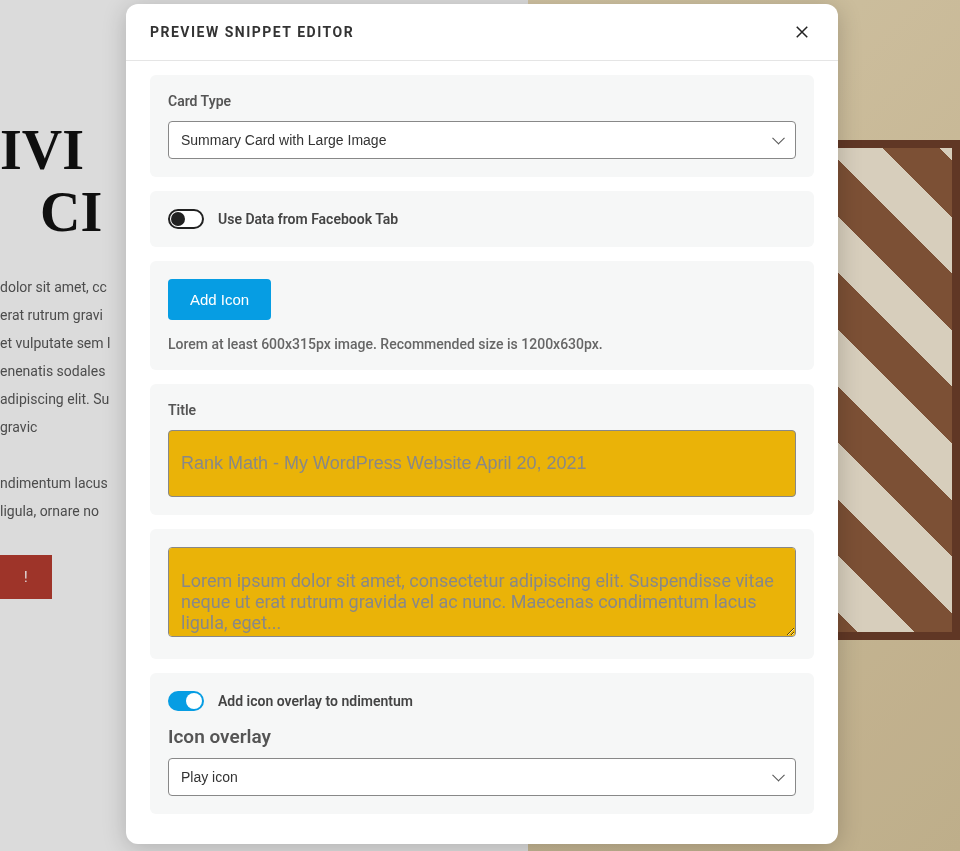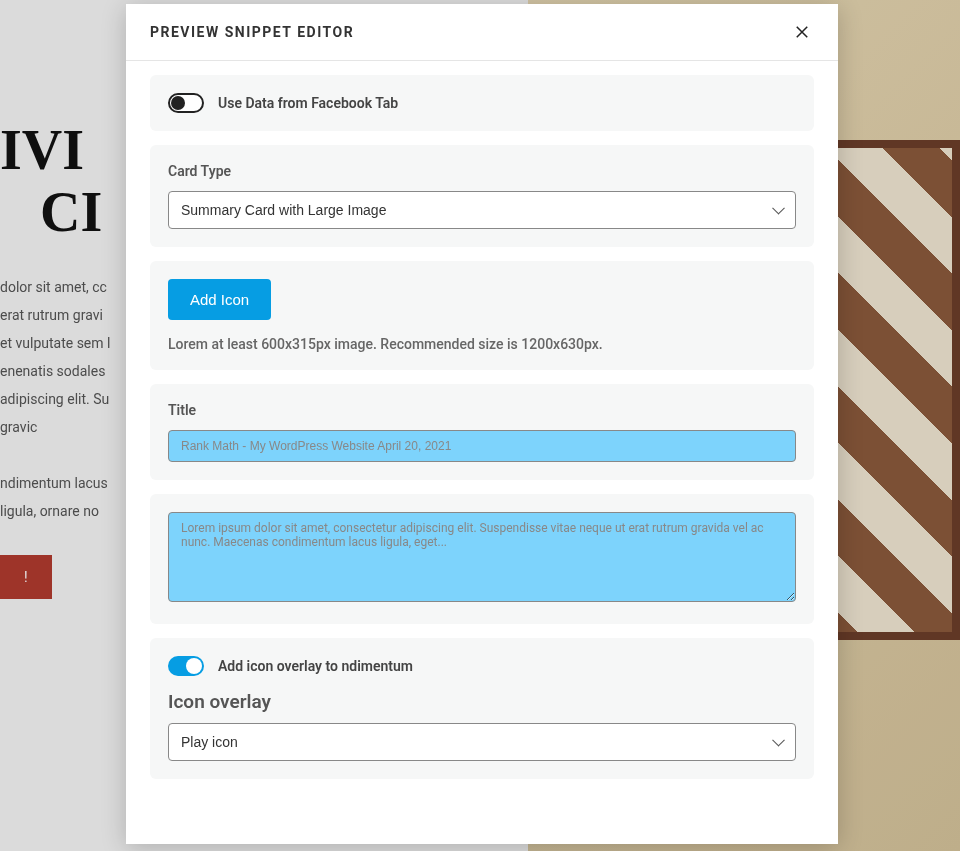--- a/index.html
+++ b/index.html
@@ -35,21 +35,21 @@
       inset: 0;
       background: rgba(0,0,0,0.1);
     }
     .modal {
       position: absolute;
       left: 126px;
       top: 4px;
       width: 712px;
       height: 840px;
       background: #fff;
-      border-radius: 0;
+      border-radius: 12px;
       box-shadow: 0 4px 24px rgba(0,0,0,0.2);
       display: flex;
       flex-direction: column;
     }
     .modal-header {
       display: flex;
       justify-content: space-between;
       align-items: center;
       padding: 16px 24px;
       border-bottom: 1px solid #e5e5e5;
@@ -139,25 +139,25 @@
       border: none;
       padding: 12px 22px;
       font-size: 15px;
       border-radius: 4px;
       cursor: pointer;
       margin-bottom: 16px;
     }
     .help-text { font-size: 14px; color: #666; font-weight: 500; }
     .text-input {
       width: 100%;
-      padding: 8px 12px;
+      padding: 22px 12px;
       border: 1px solid #888;
       border-radius: 4px;
-      font-size: 12px;
-      background: #7dd3fc;
+      font-size: 18px;
+      background: #eab308;
     }
     .text-input::placeholder { color: #888; }
     textarea.text-input { height: 90px; resize: both; font-family: inherit; }
     .card-inner-label { font-size: 19px; font-weight: 600; color: #555; margin: 14px 0 10px; display: block; }
   </style>
 </head>
 <body>
 
 <div class="bg-layer">
   <div class="bg-left">
@@ -186,36 +186,36 @@
     <div class="modal-title">Preview Snippet Editor</div>
     <div class="close-btn">
       <svg viewBox="0 0 24 24">
           <path d="M5 5 L19 19 M19 5 L5 19" stroke="#222" stroke-width="2" fill="none"></path>
         </svg>
     </div>
   </div>
   <div class="modal-body">
 
     <div class="card">
-      <div class="toggle-row">
-        <div class="toggle toggle-off"></div>
-        <span class="toggle-label">Use Data from Facebook Tab</span>
-      </div>
-    </div>
-
-    <div class="card">
       <label class="field-label">Card Type</label>
       <div class="select-wrap">
         <select>
           <option>Summary Card with Large Image</option>
         </select>
       </div>
     </div>
 
     <div class="card">
+      <div class="toggle-row">
+        <div class="toggle toggle-off"></div>
+        <span class="toggle-label">Use Data from Facebook Tab</span>
+      </div>
+    </div>
+
+    <div class="card">
       <button class="btn-primary">Add Icon</button>
       <div class="help-text">Lorem at least 600x315px image. Recommended size is 1200x630px.</div>
     </div>
 
     <div class="card">
       <label class="field-label">Title</label>
       <input class="text-input" type="text" placeholder="Rank Math - My WordPress Website April 20, 2021" style="">
     </div>
 
     <div class="card">

